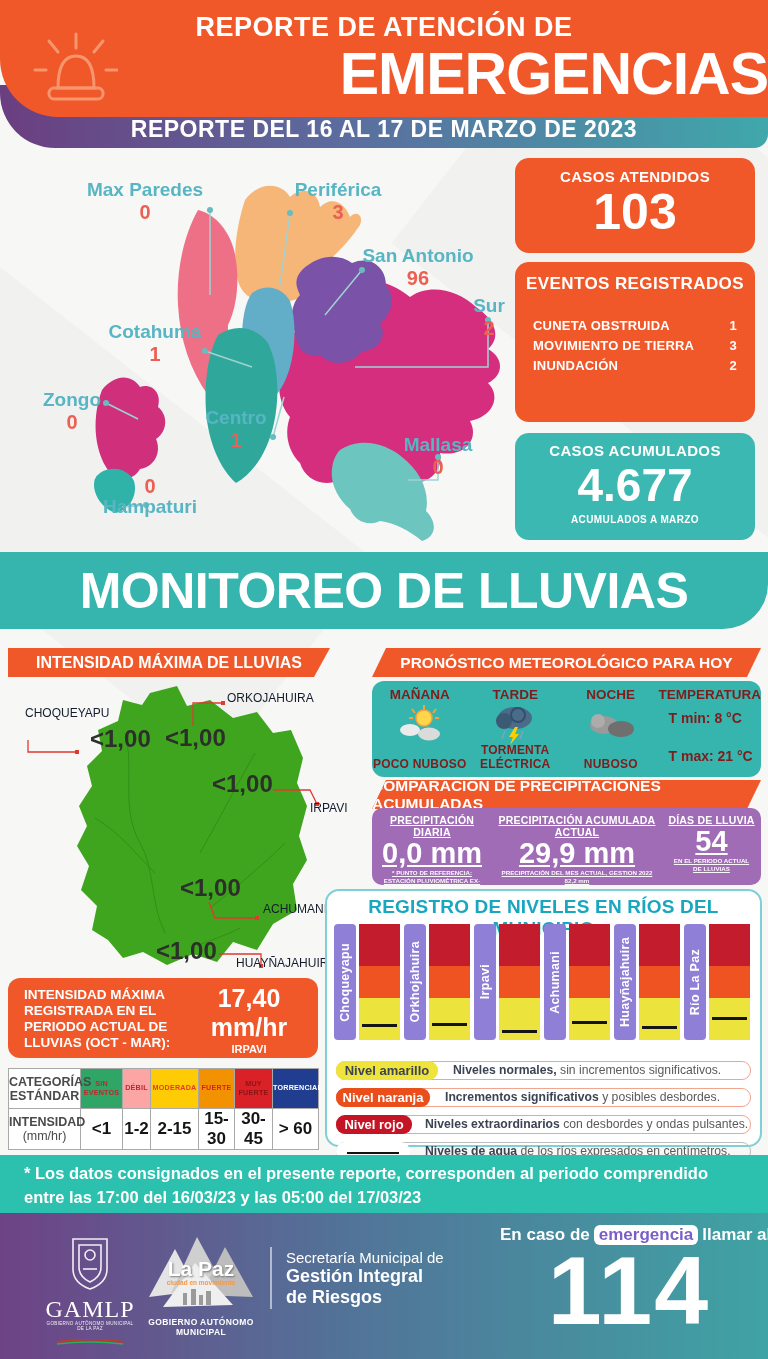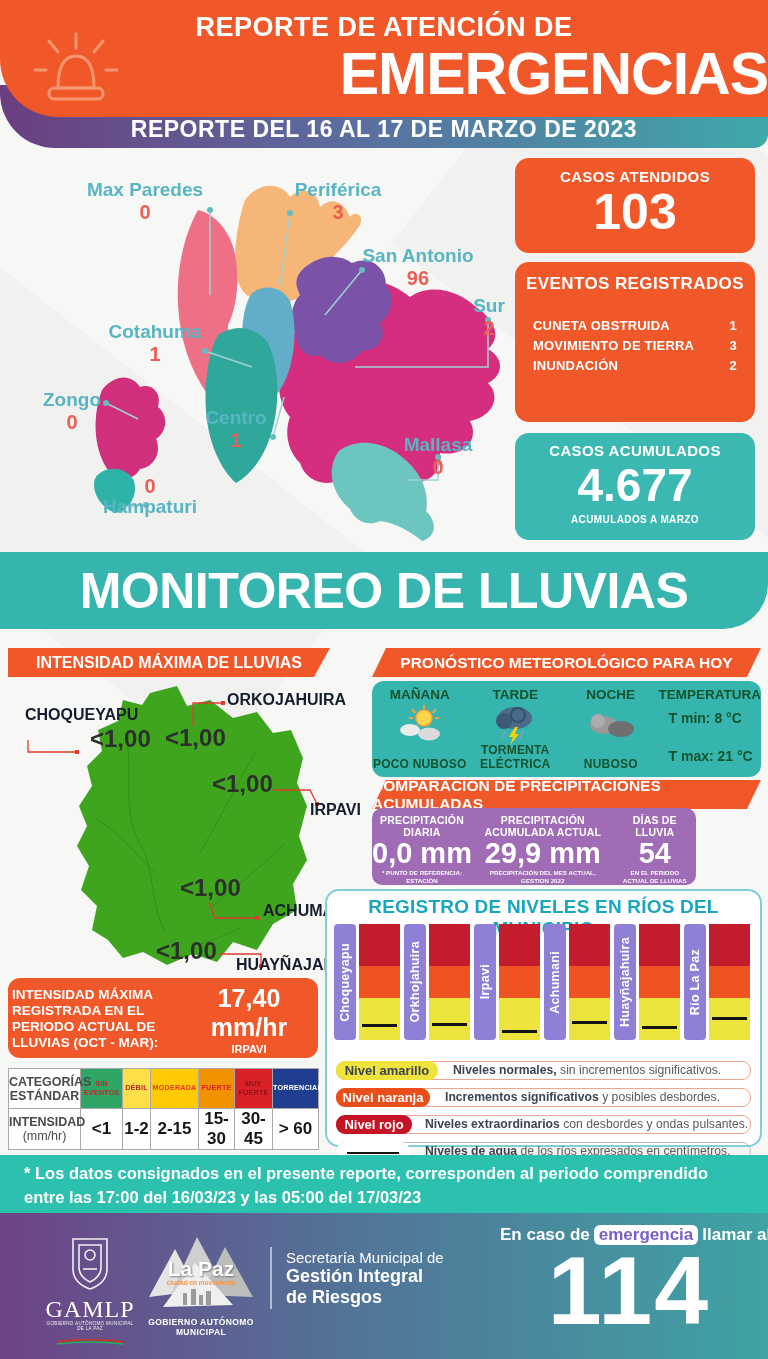--- a/index.html
+++ b/index.html
@@ -38,46 +38,46 @@
   .monitoreo{position:absolute;top:552px;left:0;width:768px;height:77px;background:#36b5ae;
     border-radius:0 0 45px 0;color:#fff;font-weight:900;font-size:50px;letter-spacing:-.5px;
     display:flex;align-items:center;justify-content:center;}
 
   
   .obanner{position:absolute;background:#f0582a;color:#fff;font-weight:800;height:29px;
     display:flex;align-items:center;justify-content:center;
     clip-path:polygon(0 0,100% 0,calc(100% - 16px) 100%,0 100%);}
 
   
-  .glabel-station{position:absolute;font-weight:700;font-size:16px;color:#141c2e;white-space:nowrap;}
+  .glabel-station{position:absolute;font-weight:400;font-size:12px;color:#141c2e;white-space:nowrap;}
   .glabel-val{position:absolute;font-weight:800;font-size:24px;color:#2c2f2a;white-space:nowrap;}
 
   
   .maxbox{position:absolute;top:978px;left:8px;width:310px;height:80px;background:#f0582a;
     border-radius:12px;color:#fff;}
-  .maxbox .txt{position:absolute;left:4px;top:9px;width:180px;font-weight:800;font-size:13.5px;line-height:16px;}
+  .maxbox .txt{position:absolute;left:16px;top:9px;width:180px;font-weight:800;font-size:13.5px;line-height:16px;}
   .maxbox .val{position:absolute;right:14px;top:6px;width:110px;text-align:center;font-weight:800;}
   .cat-table{position:absolute;top:1068px;left:8px;width:310px;border-collapse:collapse;table-layout:fixed;}
   .cat-table td{border:1px solid #a9a9a9;text-align:center;vertical-align:middle;padding:0;}
   .cat-table .hd{background:#fff;color:#4a4a4a;font-weight:800;font-size:12.5px;line-height:14px;}
   .cat-table .cat{font-weight:800;font-size:7.2px;line-height:8.5px;letter-spacing:.2px;}
   .cat-table .rng{background:#fff;color:#151515;font-weight:800;font-size:17px;}
   .r1{height:40px;} .r2{height:31px;}
 
   
   .fbox{position:absolute;top:681px;left:372px;width:389px;height:96px;background:#36b5ae;
-    border-radius:12px;display:flex;color:#14532d;}
+    border-radius:12px;display:flex;color:#7f1d1d;}
   .fcol{flex:1;position:relative;text-align:center;}
   .fcol .hd{font-weight:800;font-size:13.5px;margin-top:6px;}
   .fcol .cond{position:absolute;bottom:6px;left:0;width:100%;font-weight:700;font-size:12px;letter-spacing:.2px;}
   .fcol .tline{font-weight:800;font-size:14px;text-align:left;padding-left:10px;}
 
   
-  .pbox{position:absolute;top:808px;left:372px;width:324px;height:77px;background:#a06cb5;
-    border-radius:10px;color:#fff;display:flex;}
+  .pbox{position:absolute;top:808px;left:372px;width:389px;height:77px;background:#a06cb5;
+    border-radius:10px;color:#fff;display:flex;text-decoration:underline;}
   .pcol{position:relative;text-align:center;padding-top:6px;}
   .pcol .hd{font-weight:800;font-size:10.5px;letter-spacing:.2px;}
   .pcol .val{font-weight:800;font-size:29px;line-height:30px;}
   .pcol .nt{font-weight:700;font-size:6.2px;line-height:7.5px;opacity:.95;padding:1px 8px 0;}
 
   
   .rcard{position:absolute;top:889px;left:325px;width:437px;height:258px;background:#fff;
     border:2px solid #7fd0d6;border-radius:14px;box-sizing:border-box;}
   .rcard .ttl{color:#18a7bf;font-weight:800;font-size:19px;text-align:center;margin-top:5px;letter-spacing:.2px;}
   .bars{position:absolute;top:33px;left:7px;display:flex;gap:4px;}
@@ -307,21 +307,21 @@
         <col style="width:38px">
         <col style="width:46px">
       </colgroup>
     <tbody>
         <tr class="r1">
       <td class="hd">
         <div>CATEGORÍAS</div>
             <div>ESTÁNDAR</div>
       </td>
       <td class="cat" style="background-color: rgb(47, 165, 102);"><span style="color: rgb(192, 39, 45);">SIN EVENTOS</span></td>
-      <td class="cat" style="background-color: #fde047;"><span style="color: rgb(192, 39, 45);">DÉBIL</span></td>
+      <td class="cat" style="background-color: #fca5a5;"><span style="color: rgb(192, 39, 45);">DÉBIL</span></td>
       <td class="cat" style="background-color: rgb(255, 203, 4);"><span style="color: rgb(232, 57, 43);">MODERADA</span></td>
       <td class="cat" style="background-color: rgb(242, 146, 0);"><span style="color: rgb(217, 32, 39);">FUERTE</span></td>
       <td class="cat" style="background-color: rgb(218, 33, 40);"><span style="color: rgb(143, 18, 21);">MUY FUERTE</span></td>
       <td class="cat" style="background-color: rgb(32, 61, 144);"><span style="color: rgb(255, 255, 255);">TORRENCIAL</span></td>
     </tr>
     <tr class="r2">
       <td class="hd">
         <div>INTENSIDAD</div>
             <div style="font-weight:400;">(mm/hr)</div>
       </td>

